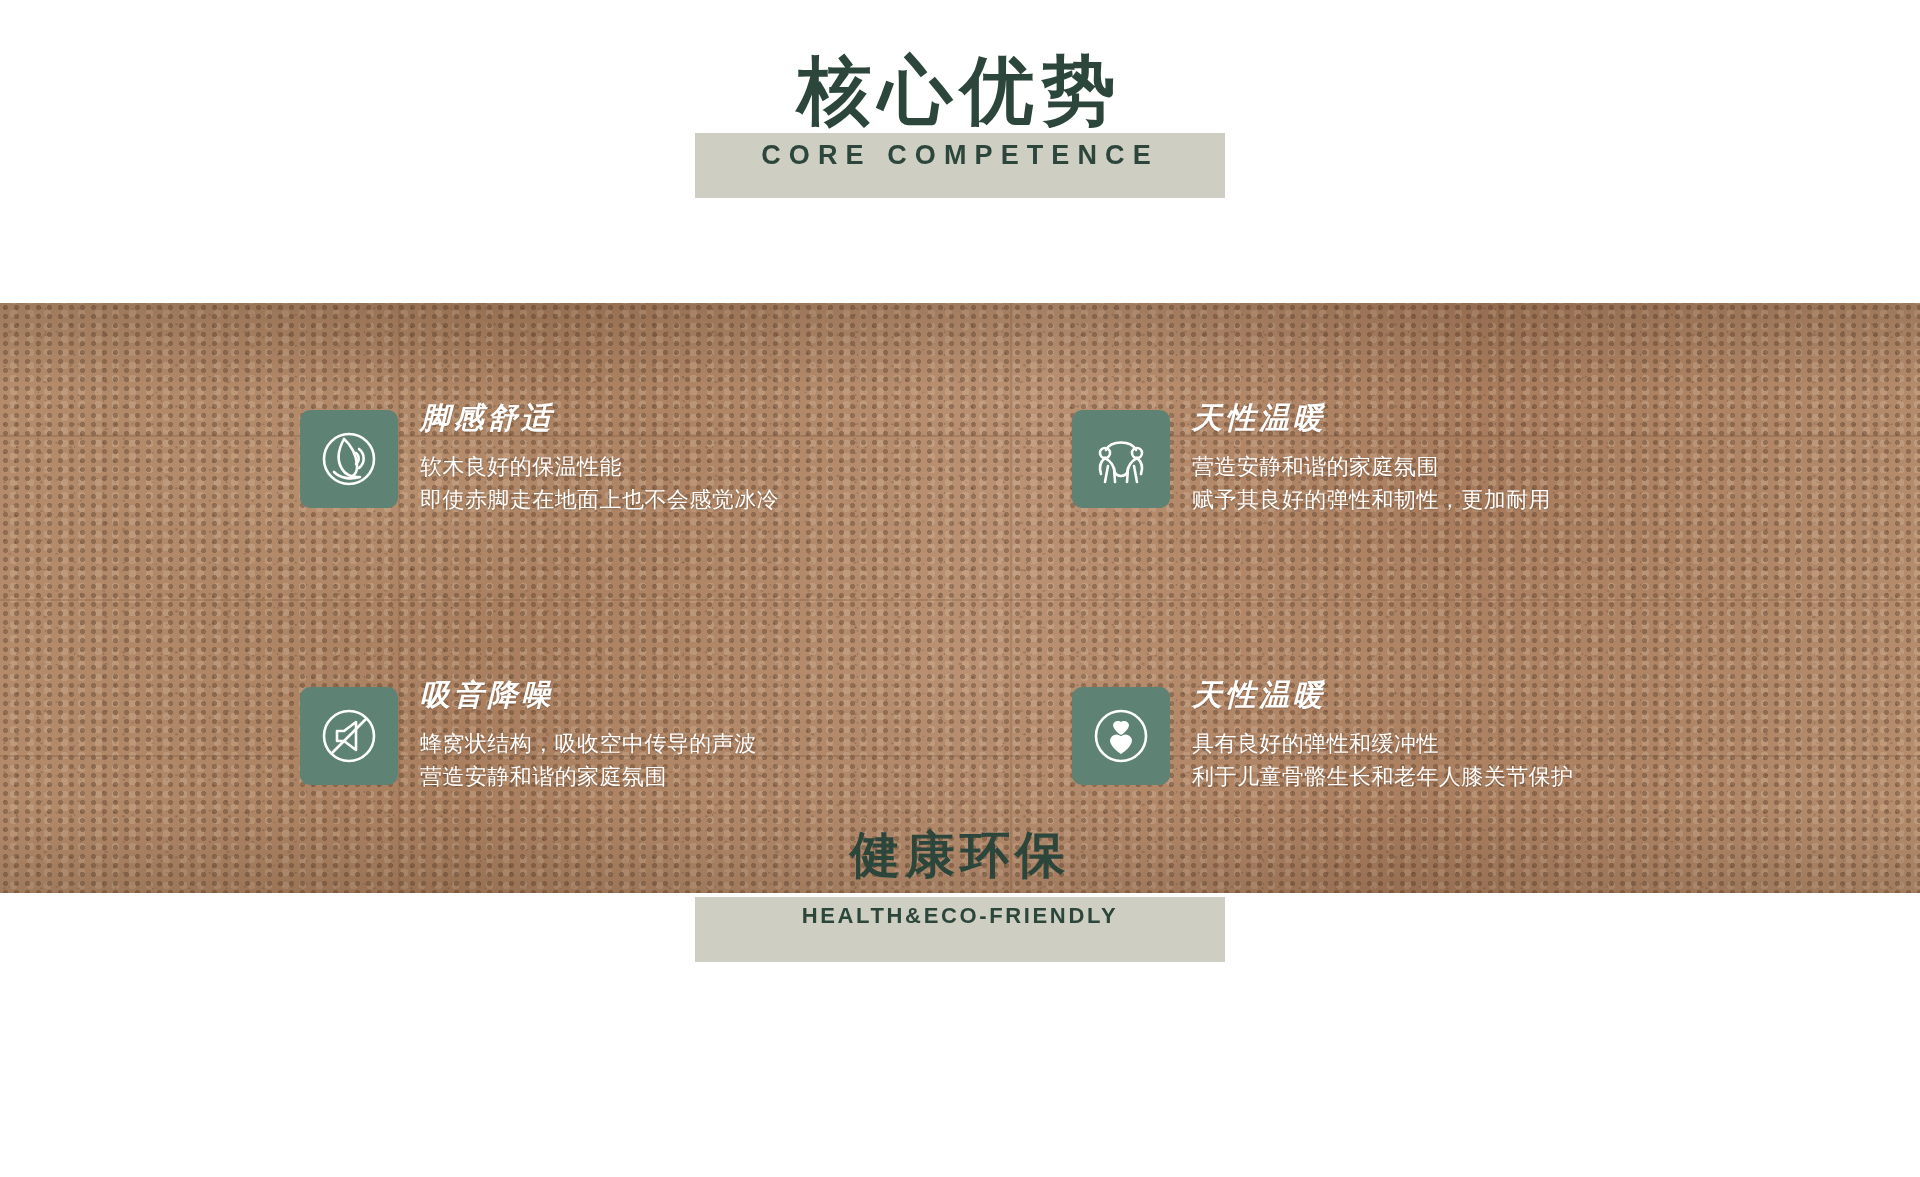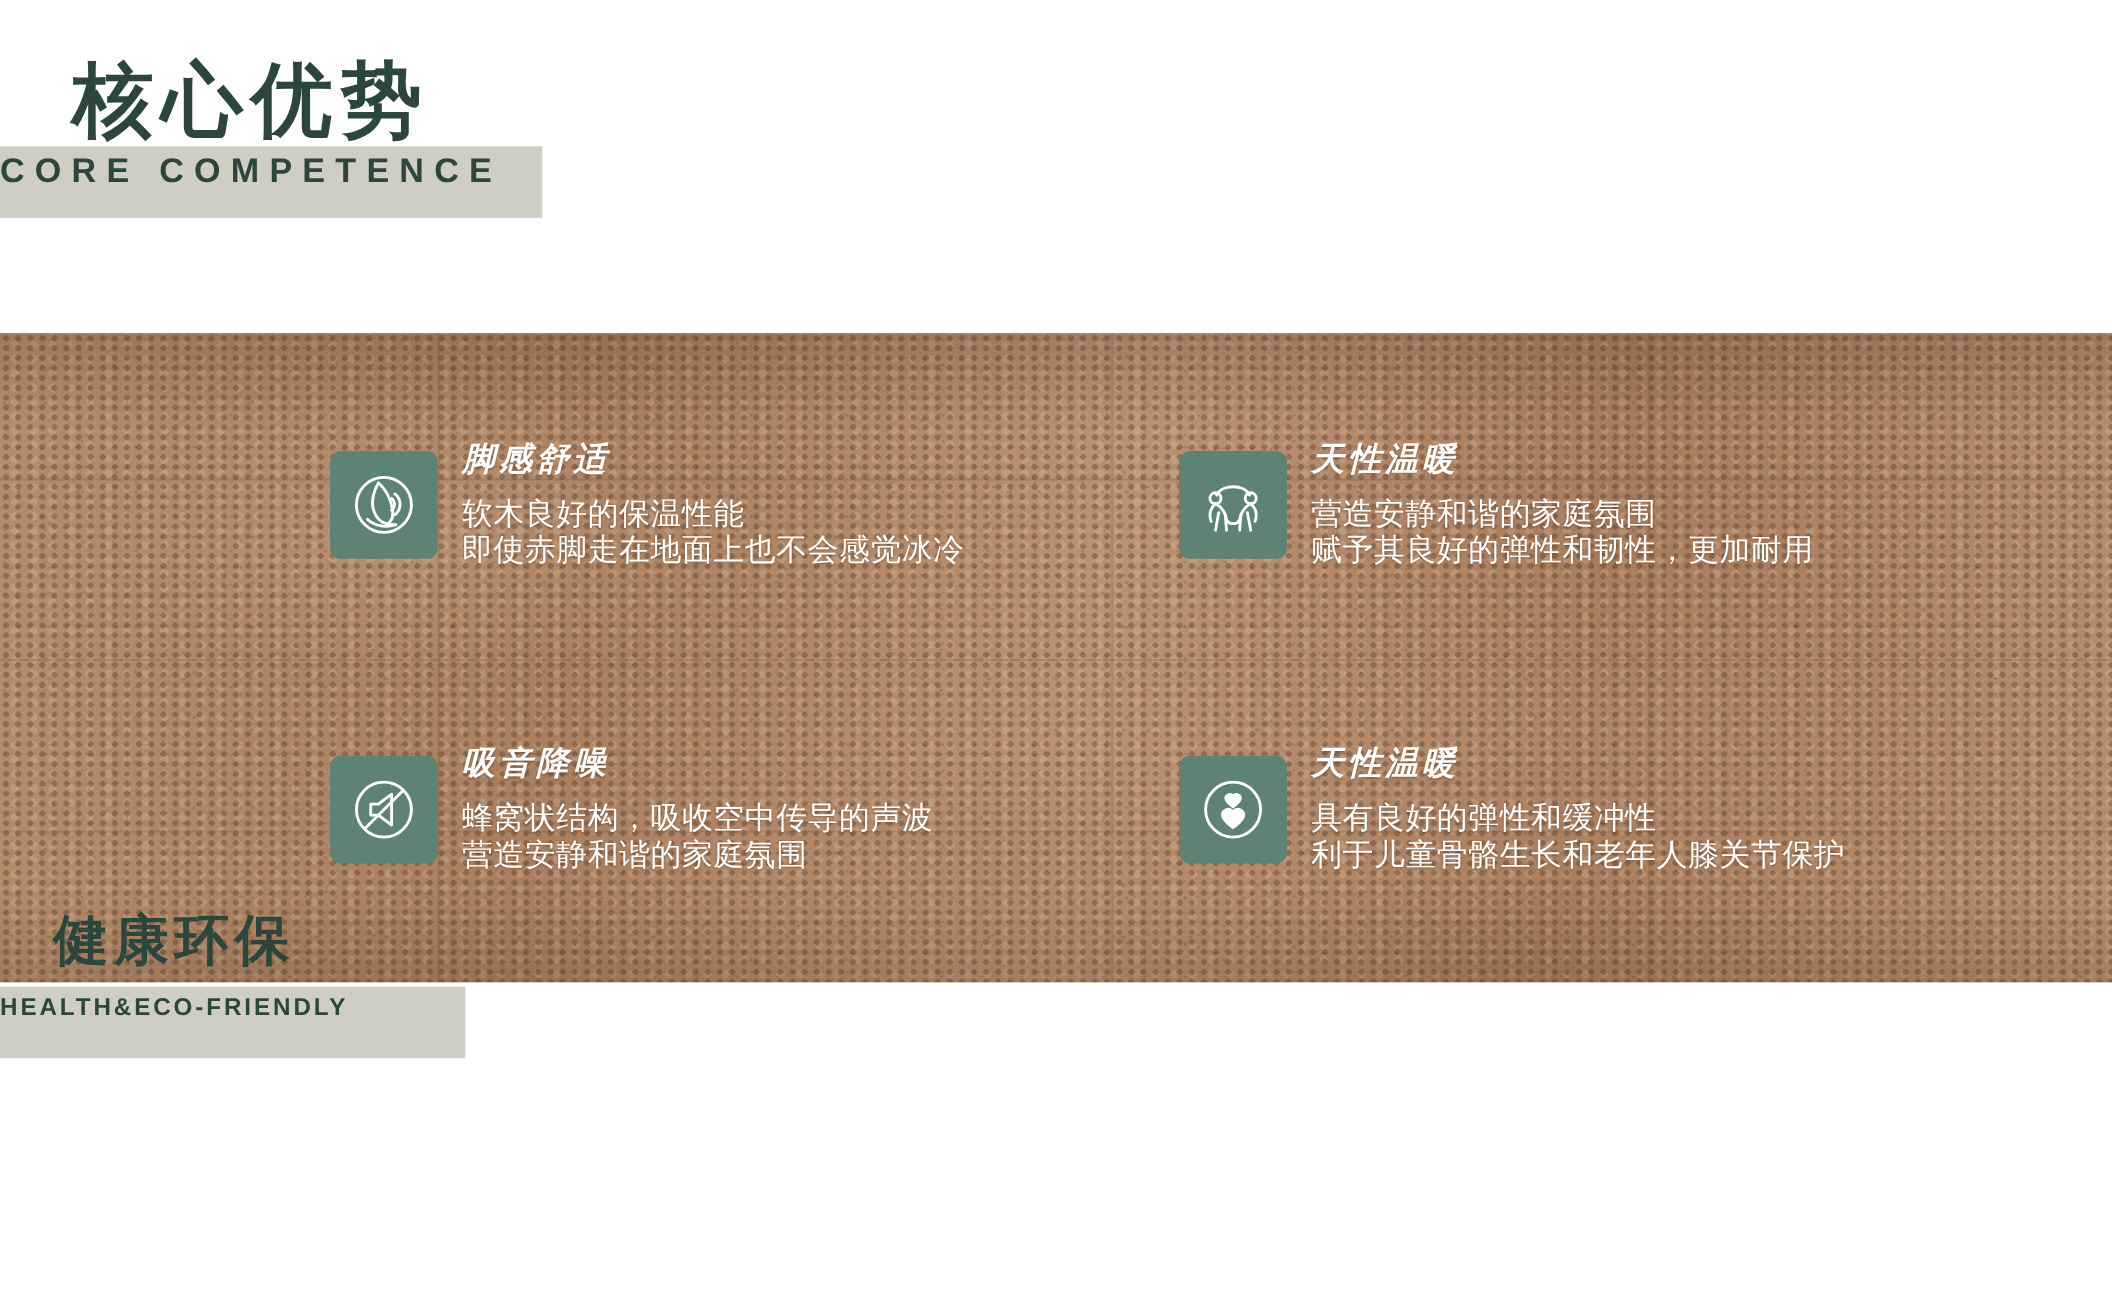--- a/index.html
+++ b/index.html
@@ -7,21 +7,21 @@
     width:1920px;height:1177px;
     background:#ffffff;
     font-family:"Liberation Sans","DejaVu Sans",sans-serif;
     overflow:hidden;
     position:relative;
   }
 
   
   .heading-block{
     position:absolute;left:0;width:1920px;
-    display:flex;
+    display:flex;justify-content:center;
   }
   .heading-inner{position:relative;display:inline-block;}
   .heading-band{
     position:absolute;left:50%;transform:translateX(-50%);
     background:#cfcec2;
   }
   .heading-cn{
     position:relative;z-index:2;
     color:#2c463c;
     font-weight:700;
@@ -33,21 +33,21 @@
     position:relative;z-index:2;
     color:#2c463c;
     text-align:center;
     white-space:nowrap;
     font-weight:600;
   }
 
   #top-heading{top:48px;}
   #top-heading .heading-band{top:85px;width:530px;height:65px;}
   #top-heading .heading-cn{font-size:74px;line-height:86px;}
-  #top-heading .heading-en{font-size:31px;line-height:34px;letter-spacing:.30em;margin-top:4px;}
+  #top-heading .heading-en{font-size:27px;line-height:34px;letter-spacing:.30em;margin-top:4px;}
 
   #bottom-heading{top:812px;}
   #bottom-heading .heading-band{top:85px;width:530px;height:65px;}
   #bottom-heading .heading-cn{font-size:50px;line-height:86px;}
   #bottom-heading .heading-en{font-size:22px;line-height:36px;letter-spacing:.12em;margin-top:0px;}
 
   
   #features-banner{
     position:absolute;left:0;top:303px;width:1920px;height:590px;
     overflow:hidden;
@@ -120,21 +120,21 @@
     font-size:30px;
     font-weight:700;
     font-style:italic;
     letter-spacing:.12em;
     line-height:1.15;
     margin-bottom:14px;
     text-shadow:0 1px 2px rgba(70,40,20,.35);
   }
   .feature-line{
     color:#ffffff;
-    font-size:28px;
+    font-size:22px;
     line-height:33px;
     letter-spacing:.02em;
     text-shadow:0 1px 2px rgba(70,40,20,.35);
     white-space:nowrap;
   }
 </style>
 </head>
 <body>
 
 <div class="heading-block" id="top-heading">

